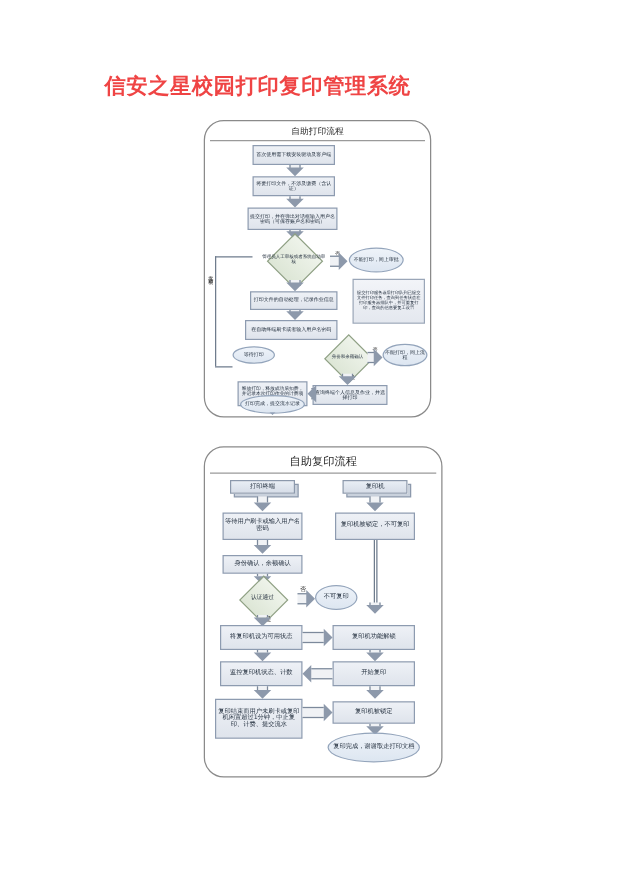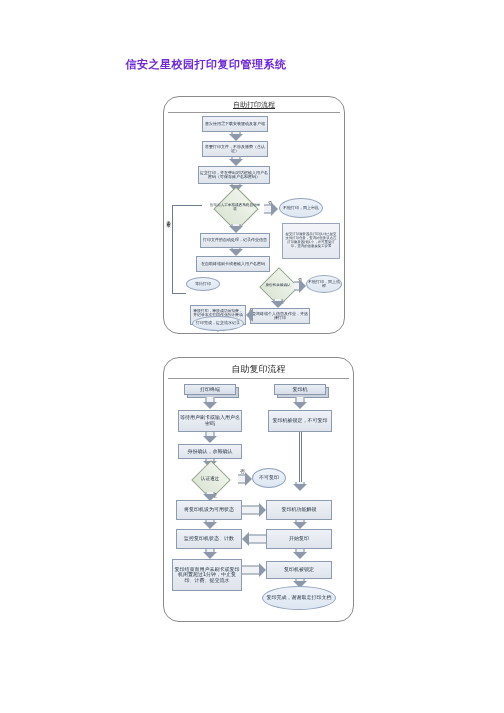--- a/index.html
+++ b/index.html
@@ -8,21 +8,21 @@
     background:#ffffff;
     font-family:"DejaVu Sans","Liberation Sans",sans-serif;
     overflow:hidden;
     position:relative;
   }
   .page{position:relative;width:504px;height:713px;background:#fff;}
 
   .doc-title{
     position:absolute;left:0;top:57px;width:412px;
     text-align:center;
-    font-size:11px;font-weight:bold;color:#6d28d9;
+    font-size:17px;font-weight:bold;color:#ef4444;
     letter-spacing:0.5px;
     font-family:"DejaVu Sans","Liberation Sans",sans-serif;
   }
 
   
   .chart-frame{
     position:absolute;
     border:1px solid #8a8a8a;
     border-radius:16px;
     background:#ffffff;
@@ -124,21 +124,21 @@
 </style>
 </head>
 <body>
 
 <div class="page">
 
   <div class="doc-title">信安之星校园打印复印管理系统</div>
 
   <div class="chart-frame" style="left:163px;top:96px;width:182px;height:238px;">
 
-    <div class="chart-caption" style="font-size:7px;text-decoration:underline;">自助打印流程</div>
+    <div class="chart-caption" style="font-size:7px;">自助打印流程</div>
     <div class="divider" style="top:15px;"></div>
 
     <div class="node box" style="left:38px;top:19px;width:66px;height:16px;font-size:4px;padding:1px;">首次使用需下载安装驱动及客户端</div>
     <div class="arrow-d" style="left:64px;top:35px;width:16px;height:9px;">
       <div class="shaft" style="top:0;height:3px;"></div>
         <div class="head"></div>
     </div>
 
     <div class="node box" style="left:38px;top:44px;width:66px;height:16px;font-size:4px;padding:1px;">将要打印文件，不涉及缴费（含认证）</div>
     <div class="arrow-d" style="left:64px;top:60px;width:16px;height:9px;">

